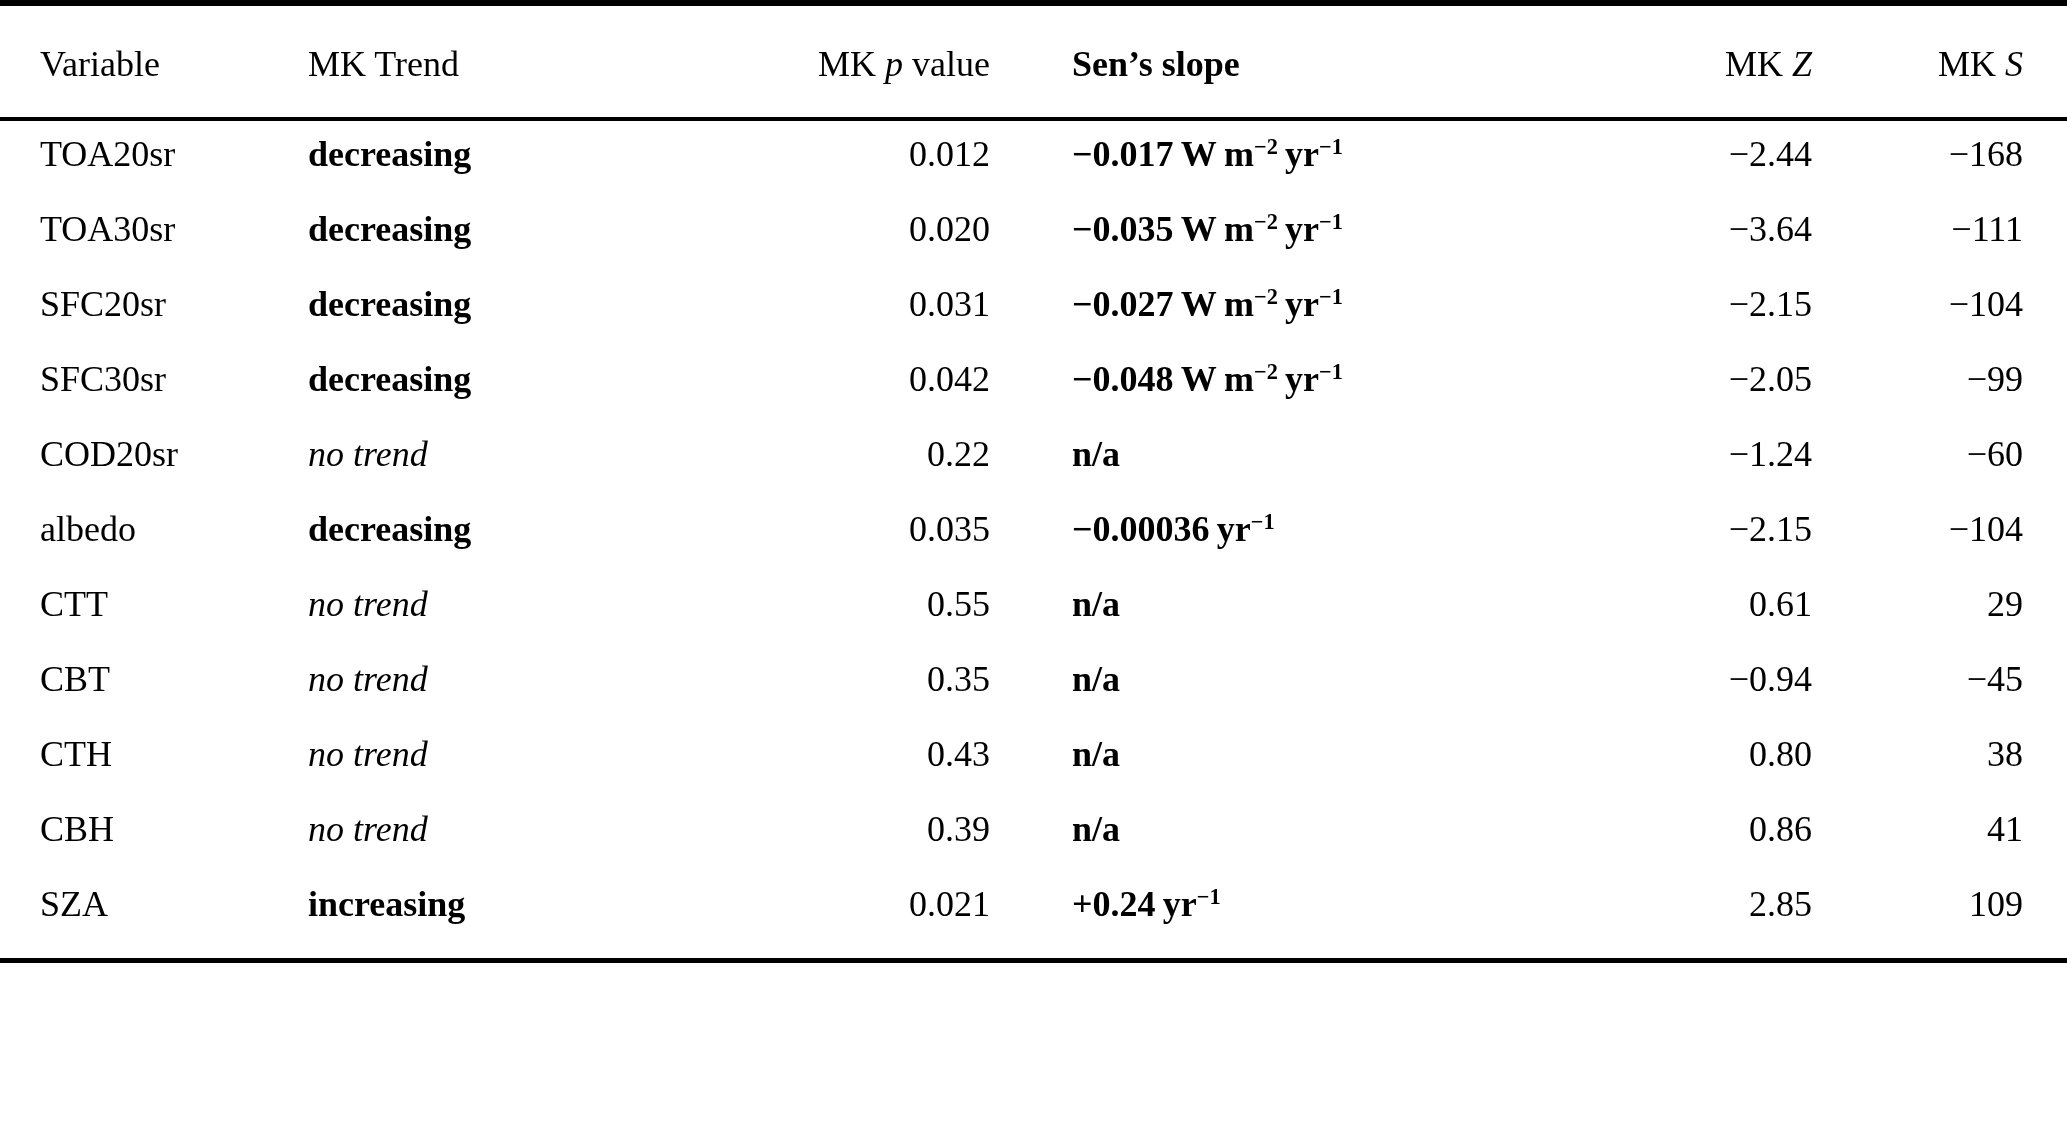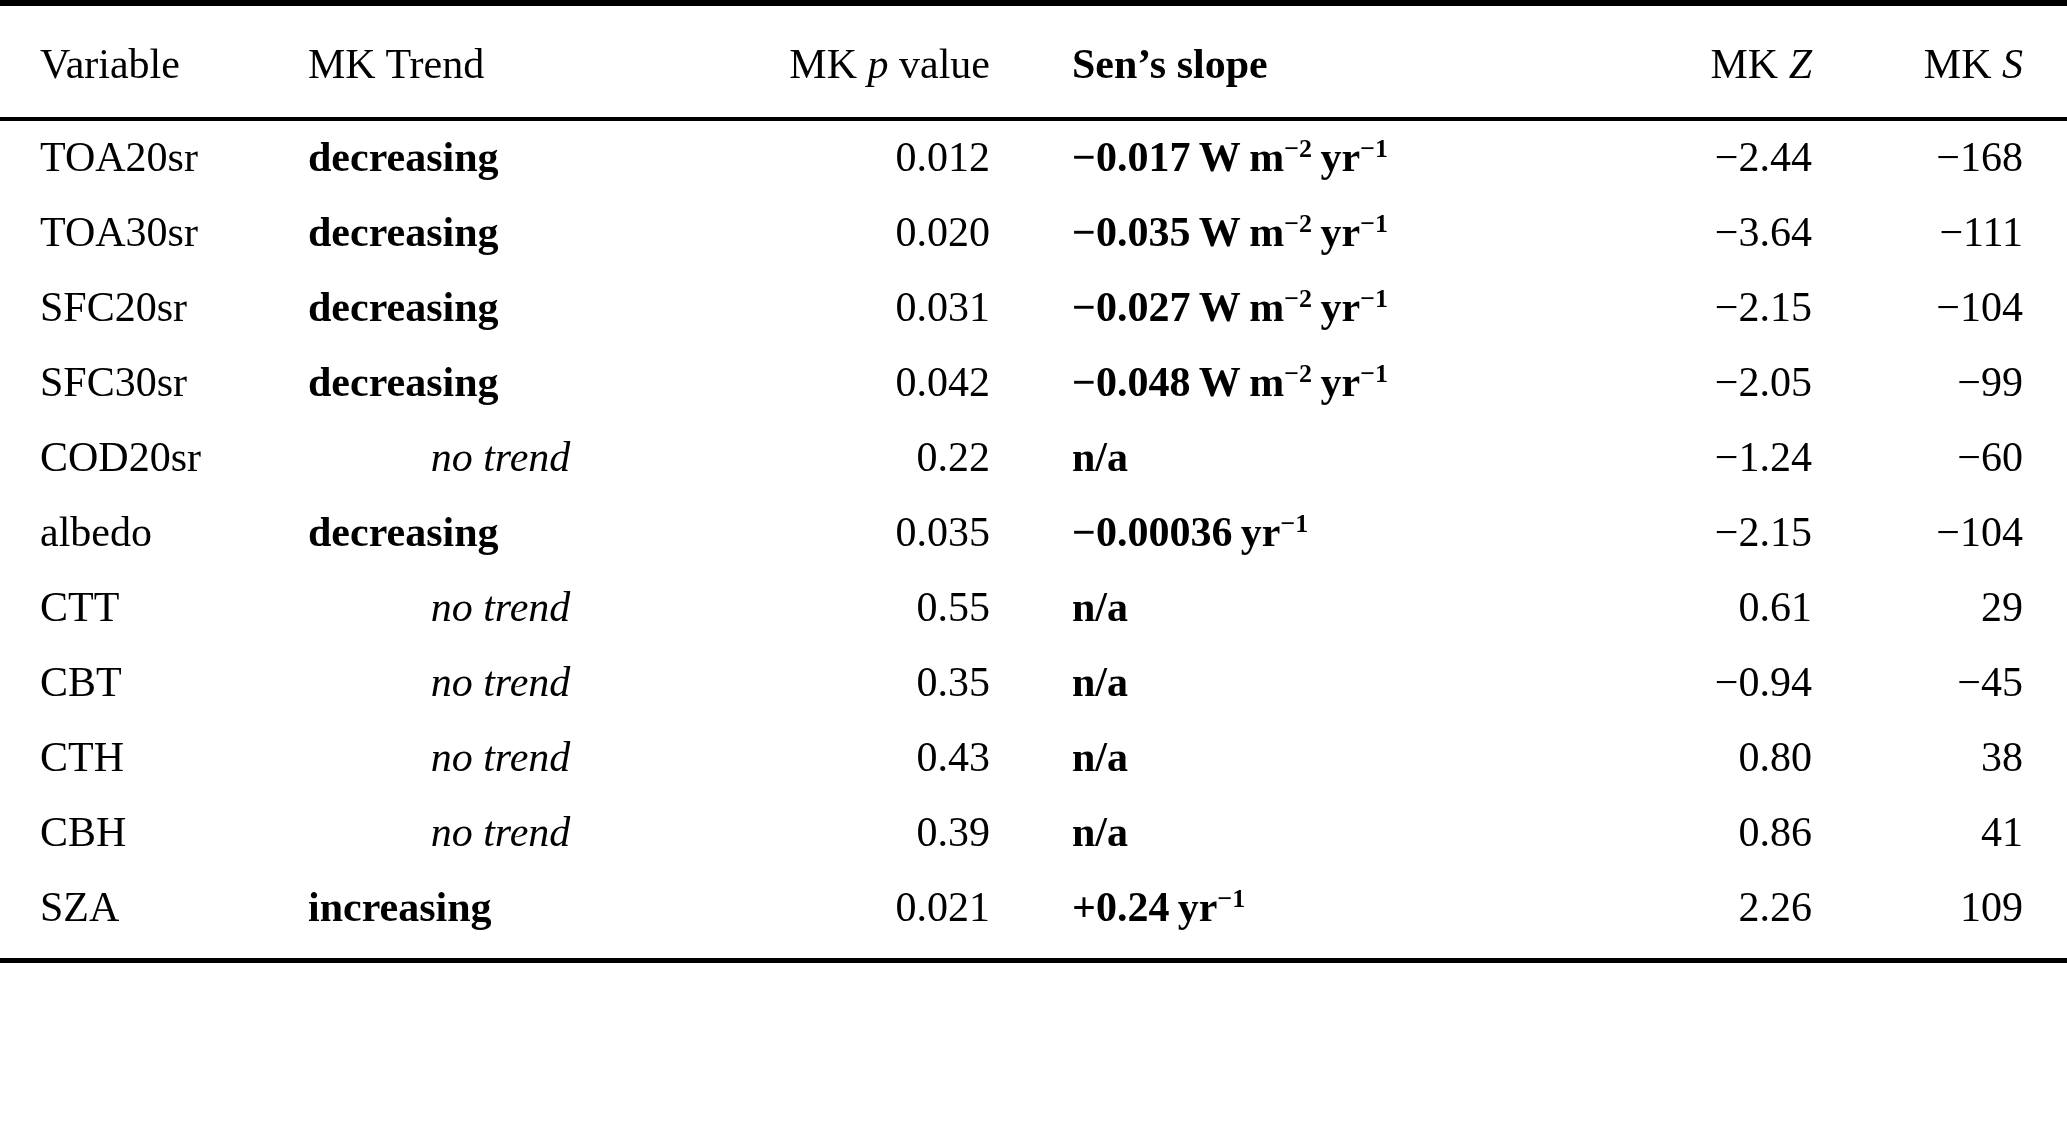--- a/index.html
+++ b/index.html
@@ -7,21 +7,21 @@
     padding: 0;
     background: #ffffff;
   }
   .page {
     position: relative;
     width: 2067px;
     height: 1137px;
     background: #ffffff;
     color: #000000;
     font-family: "Liberation Serif", "DejaVu Serif", serif;
-    font-size: 42px;
+    font-size: 36px;
     box-sizing: border-box;
     overflow: hidden;
   }
   table.mk-table {
     width: 100%;
     border-collapse: collapse;
     table-layout: fixed;
     border-top: 6px solid #000000;
     border-bottom: 5px solid #000000;
   }
@@ -49,21 +49,21 @@
   tbody tr.first-row td { padding-top: 12px; }
   tbody tr.last-row td { padding-bottom: 25px; }
 
   .a-left  { text-align: left; }
   .a-right { text-align: right; }
   .pl1 { padding-left: 40px; }
   .pl4 { padding-left: 82px; font-weight: bold; }
   .pr6 { padding-right: 44px; }
 
   .trend-bold   { font-weight: bold; }
-  .trend-italic { font-style: italic; text-align: center; }
+  .trend-italic { font-style: italic; }
   i { font-style: italic; }
   sup {
     font-size: 0.62em;
     vertical-align: 0.55em;
     line-height: 0;
   }
 </style>
 </head>
 <body>
 
@@ -166,19 +166,19 @@
       <td class="a-right">0.39</td>
       <td class="a-left pl4">n/a</td>
       <td class="a-right">0.86</td>
       <td class="a-right pr6">41</td>
     </tr>
         <tr>
       <td class="a-left pl1">SZA</td>
       <td class="a-left trend-bold">increasing</td>
       <td class="a-right">0.021</td>
       <td class="a-left pl4">+0.24 yr<sup>−1</sup></td>
-      <td class="a-right">2.26</td>
+      <td class="a-right">2.85</td>
       <td class="a-right pr6">109</td>
     </tr>
       </tbody>
   </table>
 
 </div>
 
 </body></html>

